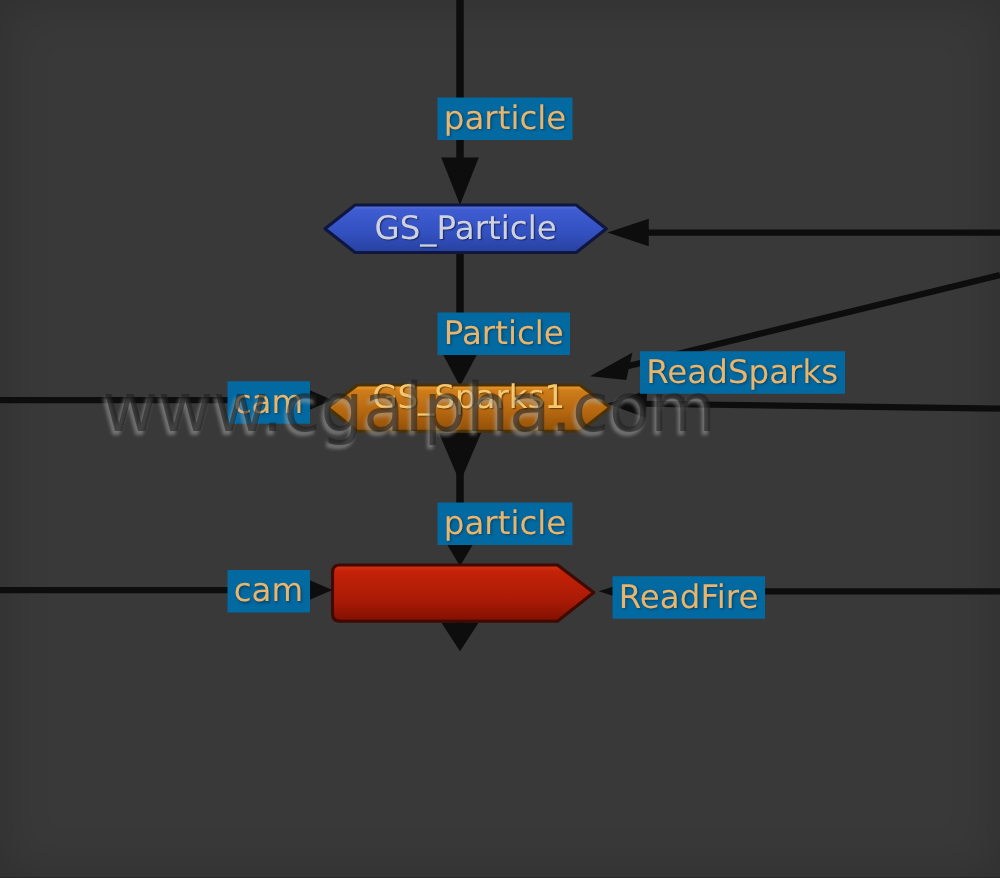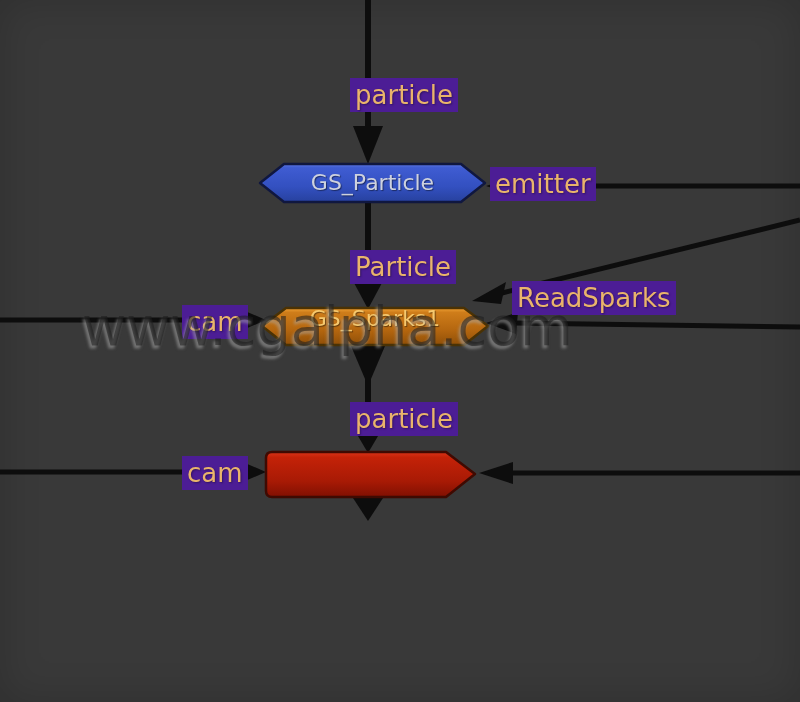--- a/index.html
+++ b/index.html
@@ -8,33 +8,33 @@
     width:800px;height:702px;
     background:#393939;
     overflow:hidden;
     font-family:"DejaVu Sans",sans-serif;
     box-shadow:inset 0 0 40px rgba(0,0,0,0.18);
   }
   .stage svg{position:absolute;left:0;top:0;z-index:1;}
   .conn-label{
     position:absolute;
     z-index:2;
-    background:#4c1d95;
+    background:#0369a1;
     color:#e9b46b;
     font-size:26px;
     line-height:30px;
     padding:2px 5px;
     white-space:nowrap;
     text-shadow:1px 1px 2px rgba(0,0,0,0.35);
   }
   .node-label{
     position:absolute;
     z-index:3;
     text-align:center;
-    font-size:22px;
+    font-size:26px;
     white-space:nowrap;
     text-shadow:1px 1px 1px rgba(0,0,0,0.45);
   }
   .node-label.blue{color:#ced2de;}
   .node-label.orange{color:#f6c96f;}
   .node-label.red{color:#f39c4d;}
   .watermark{
     position:absolute;
     left:82px;top:300px;
     z-index:5;
@@ -139,18 +139,18 @@
   </svg>
 
   <span class="node-label blue" style="left:260px;top:164px;width:225px;line-height:38px;">GS_Particle</span>
   <span class="node-label orange" style="left:262px;top:300px;width:226px;line-height:37px;">GS_Sparks1</span>
 
   <span class="conn-label" style="left:350px;top:78px;">particle</span>
   <span class="conn-label" style="left:350px;top:250px;">Particle</span>
   <span class="conn-label" style="left:350px;top:402px;">particle</span>
   <span class="conn-label" style="left:182px;top:305px;">cam</span>
   <span class="conn-label" style="left:182px;top:456px;">cam</span>
-  <span class="conn-label" style="left:490px;top:167px;">emitter</span>
   <span class="conn-label" style="left:512px;top:281px;">ReadSparks</span>
+  <span class="conn-label" style="left:490px;top:461px;">ReadFire</span>
 
   <div class="watermark">www.cgalpha.com</div>
 
 </div>
 
 </body></html>

